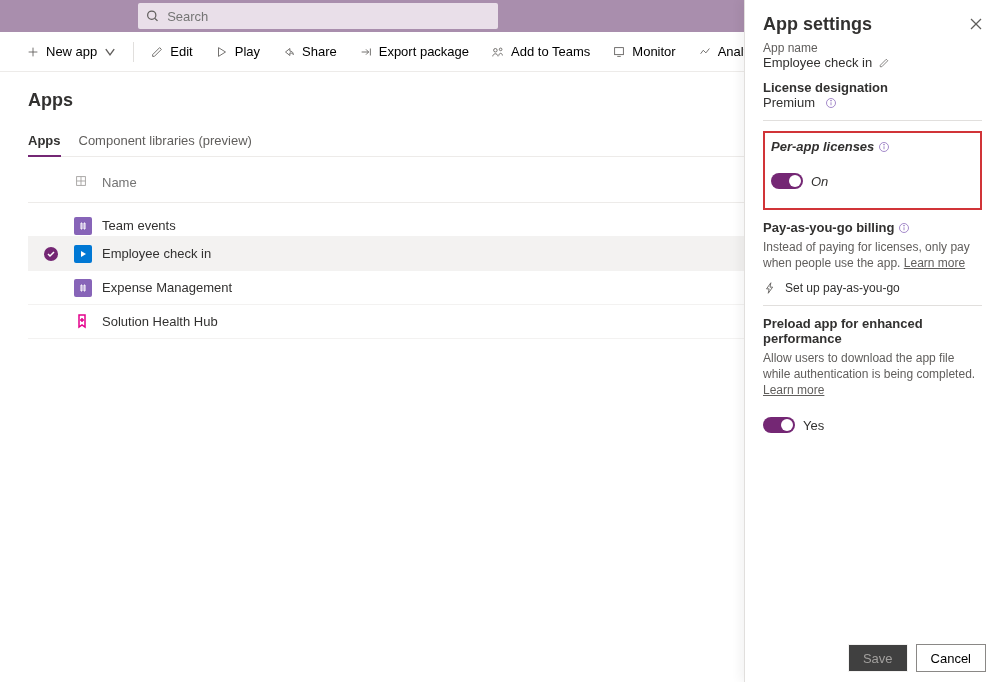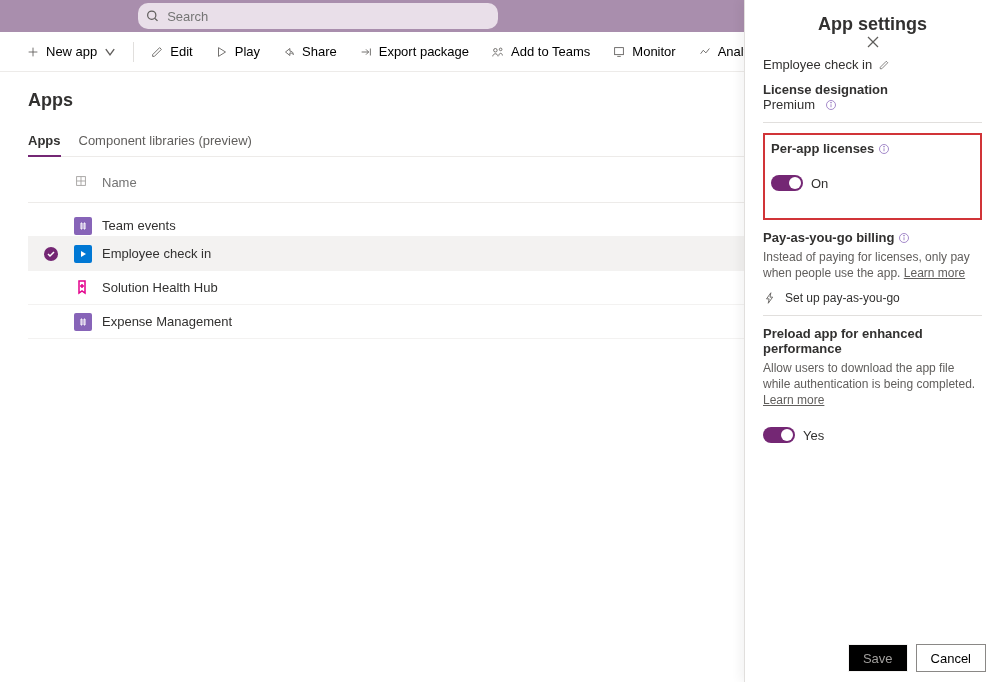--- a/index.html
+++ b/index.html
@@ -1,20 +1,20 @@
 <!DOCTYPE html>
 <html><head>
 <meta charset="utf-8">
 <style>
 * { box-sizing: border-box; margin: 0; padding: 0; }
 body { font-family: "Segoe UI", -apple-system, sans-serif; font-size: 13px; color: #323130; background: #fff; width: 1000px; height: 682px; overflow: hidden; position: relative; }
 
 
 .topbar { height: 32px; background: #a98ead; display: flex; align-items: center; padding: 0 12px; color: #fff; }
-.searchwrap { margin-left: 126px; width: 360px; height: 26px; background: #e9dfe9; border-radius: 10px; display: flex; align-items: center; padding: 0 8px; gap: 8px; }
+.searchwrap { margin-left: 126px; width: 360px; height: 26px; background: #e9dfe9; border-radius: 2px; display: flex; align-items: center; padding: 0 8px; gap: 8px; }
 .searchwrap input { border: none; background: transparent; outline: none; font-size: 13px; color: #605e5c; width: 100%; }
 .env-area { margin-left: auto; display: flex; align-items: center; gap: 6px; font-size: 11px; line-height: 12px; color: #fff; }
 .env-icon { width: 16px; height: 16px; }
 
 
 .cmdbar { height: 40px; border-bottom: 1px solid #edebe9; display: flex; align-items: center; padding: 0 18px; gap: 6px; }
 .cmd { display: inline-flex; align-items: center; gap: 6px; padding: 4px 8px; color: #000000; font-size: 13px; cursor: pointer; }
 .cmd svg, .cmd .ico { width: 14px; height: 14px; }
 
 
@@ -33,39 +33,39 @@
 .checkcell { display: flex; justify-content: center; }
 .appicon { width: 18px; height: 18px; border-radius: 2px; display: inline-flex; align-items: center; justify-content: center; }
 .appicon.purple { background: #8764b8; color: #fff; }
 .appicon.blue { background: #0078d4; color: #fff; }
 .appicon.health { background: #fff; }
 .more { color: #605e5c; text-align: right; padding-right: 10px; }
 
 
 .panel { position: absolute; top: 0; right: 0; bottom: 0; width: 256px; background: #fff; border-left: 1px solid #e1dfdd; box-shadow: -4px 0 10px rgba(0,0,0,0.05); display: flex; flex-direction: column; }
 .panel-inner { padding: 14px 18px 10px 18px; flex: 1; overflow: auto; }
-.panel-head { display: flex; align-items: center; justify-content: space-between; margin-bottom: 6px; flex-direction: column; }
+.panel-head { display: flex; align-items: center; justify-content: space-between; margin-bottom: 6px; }
 .panel-title { font-size: 18px; font-weight: 600; }
 .close { cursor: pointer; font-size: 14px; color: #605e5c; }
 .label-sm { font-size: 12px; color: #605e5c; margin-top: 6px; }
 .valrow { display: flex; align-items: center; gap: 6px; font-size: 13px; }
 .edit-icn { width: 12px; height: 12px; color: #605e5c; cursor: pointer; }
 .sect-title { font-weight: 600; font-size: 13px; margin-top: 10px; }
 .info-ico { width: 12px; height: 12px; color: #8764b8; margin-left: 4px; vertical-align: middle; }
 .divider { border: none; border-top: 1px solid #e1dfdd; margin: 10px 0; }
-.highlight-box { border: 2px solid #d13438; padding: 6px 6px 24px 6px; margin-top: 8px; }
+.highlight-box { border: 2px solid #d13438; padding: 6px 6px 16px 6px; margin-top: 8px; font-style: italic; }
 .toggle { display: inline-flex; align-items: center; gap: 8px; margin-top: 19px; }
 .switch { width: 32px; height: 16px; border-radius: 8px; background: #742774; position: relative; cursor: pointer; }
 .switch::after { content: ""; position: absolute; width: 12px; height: 12px; background: #fff; border-radius: 50%; top: 2px; right: 2px; }
 .desc { font-size: 12px; color: #605e5c; margin-top: 4px; line-height: 16px; }
 .link { color: #605e5c; text-decoration: underline; cursor: pointer; }
 .setuprow { display: flex; align-items: center; gap: 8px; margin-top: 10px; font-size: 12px; cursor: pointer; }
 .panel-footer { display: flex; justify-content: flex-end; gap: 8px; padding: 10px 14px; }
 .btn { height: 28px; padding: 0 14px; font-size: 13px; border: 1px solid #8a8886; background: #fff; cursor: pointer; }
-.btn.primary { background: #000000; border-color: #f3f2f1; color: #a19f9d; cursor: default; }
+.btn.primary { background: #404040; border-color: #f3f2f1; color: #a19f9d; cursor: default; }
 
 .env-text { display:flex; flex-direction:column; }
 .env-text span:first-child { font-size:10px; opacity:.9; }
 .env-text span:last-child { font-size:12px; }
 </style>
 </head>
 <body>
 
 <div class="topbar">
   <div class="searchwrap">
@@ -204,60 +204,61 @@
             </svg>
           </span></div>
       <div>Employee check in</div>
       <div class="more">···</div>
       <div>4 min ago</div>
       <div>System Administrator</div>
     </div>
 
     <div class="trow">
       <div class="checkcell"></div>
+      <div><span class="appicon purple">
+            <svg width="10" height="10" viewBox="0 0 10 10" fill="none" stroke="#fff">
+              <path d="M3 2l1 0 0 6-1 0zM6 2l1 0 0 6-1 0z"></path>
+            </svg>
+          </span></div>
+      <div>Expense Management</div>
+      <div class="more">···</div>
+      <div>5 min ago</div>
+      <div>System Administrator</div>
+    </div>
+
+    <div class="trow">
+      <div class="checkcell"></div>
       <div><span class="appicon health">
             <svg width="16" height="16" viewBox="0 0 16 16" fill="none" stroke="#e3008c" stroke-width="1.5">
               <path d="M4 2h6v12l-3-2-3 2z"></path>
               <line x1="7" y1="5" x2="7" y2="9"></line>
               <line x1="5" y1="7" x2="9" y2="7"></line>
             </svg>
           </span></div>
       <div>Solution Health Hub</div>
       <div class="more">···</div>
       <div>2 mo ago</div>
       <div>SYSTEM</div>
     </div>
-
-    <div class="trow">
-      <div class="checkcell"></div>
-      <div><span class="appicon purple">
-            <svg width="10" height="10" viewBox="0 0 10 10" fill="none" stroke="#fff">
-              <path d="M3 2l1 0 0 6-1 0zM6 2l1 0 0 6-1 0z"></path>
-            </svg>
-          </span></div>
-      <div>Expense Management</div>
-      <div class="more">···</div>
-      <div>5 min ago</div>
-      <div>System Administrator</div>
-    </div>
   </div>
 </div>
 
 <div class="panel">
   <div class="panel-inner">
     <div class="panel-head">
       <div class="panel-title">App settings</div>
       <div class="close">
         <svg width="12" height="12" viewBox="0 0 12 12" stroke="#605e5c" stroke-width="1.2">
             <line x1="1" y1="1" x2="11" y2="11"></line>
             <line x1="11" y1="1" x2="1" y2="11"></line>
           </svg>
       </div>
     </div>
 
+    <div class="label-sm">App name</div>
     <div class="valrow">
       <span>Employee check in</span>
       <svg class="edit-icn" viewBox="0 0 16 16" fill="none" stroke="#605e5c">
           <path d="M3 11l8-8 2 2-8 8H3v-2z"></path>
         </svg>
     </div>
 
     <div class="sect-title">License designation</div>
     <div class="valrow">
       <span>Premium</span>

